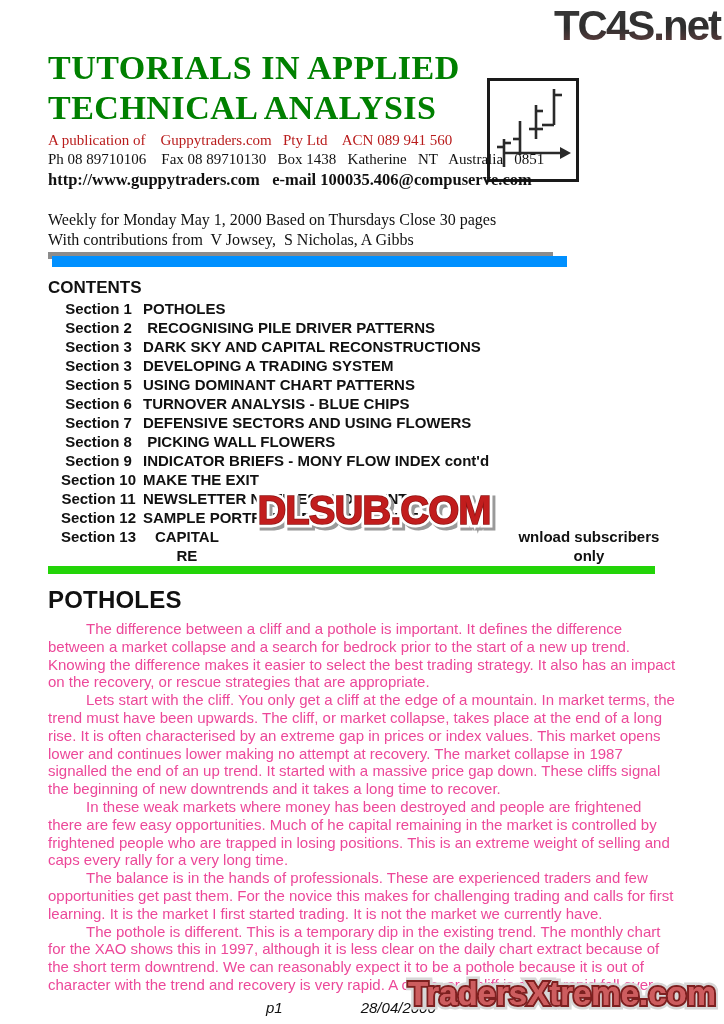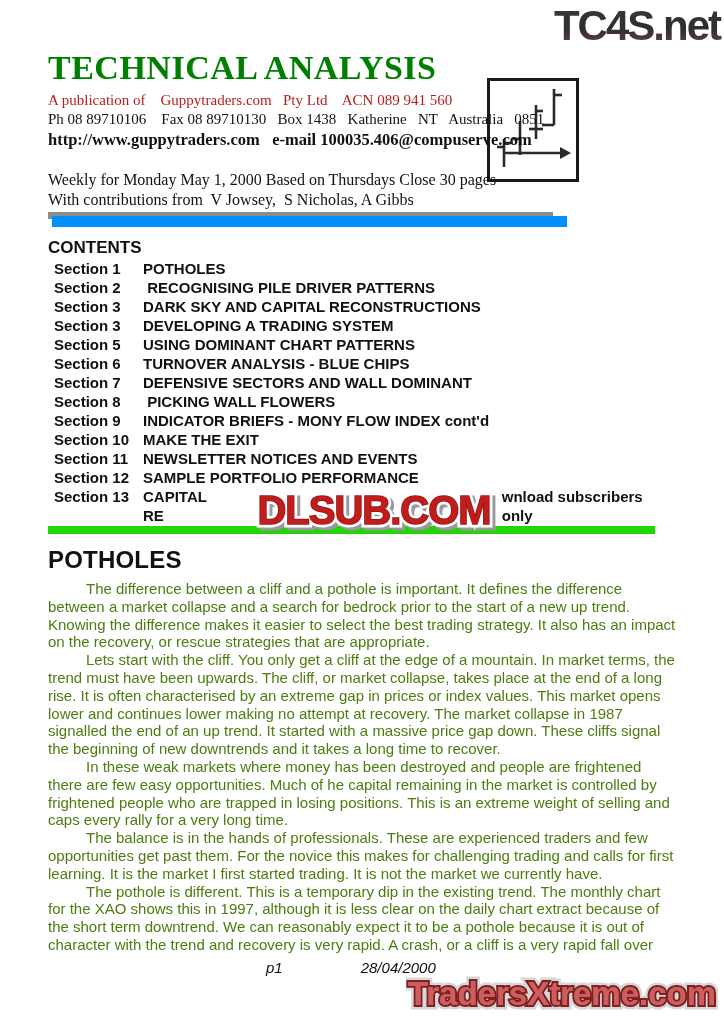--- a/index.html
+++ b/index.html
@@ -33,27 +33,27 @@
   .issue-line{white-space:pre-wrap;font-family:"Liberation Serif", serif;font-size:16px;line-height:20px;margin:0;}
   .issue-block{margin-top:20px;}
   
   .bars{position:relative;height:17px;margin-top:2px;}
   .bar-gray{position:absolute;left:0;top:0;width:505px;height:7px;background:#8c8c8c;}
   .bar-blue{position:absolute;left:4px;top:4px;width:515px;height:11px;background:#0090ff;}
   .bar-green{width:607px;height:8px;background:#23d408;margin-top:1px;}
   
   .contents{margin-top:9px;}
   .contents-heading{margin:0 0 1px 0;font-size:17px;font-weight:bold;line-height:20px;}
-  .toc-row{display:flex;padding-left:6px;font-weight:bold;font-size:15px;line-height:19px;}
+  .toc-row{display:flex;padding-left:6px;font-weight:bold;font-size:15px;line-height:19px;text-align:center;}
   .toc-label{width:89px;flex:0 0 89px;white-space:pre;}
   .toc-title{white-space:pre-wrap;}
   .toc-spacer{display:inline-block;width:271px;flex:0 0 271px;}
   
   .article-heading{margin:13px 0 7px 0;font-size:24px;font-weight:bold;line-height:26px;letter-spacing:0.2px;}
-  .article p{margin:0;font-size:15px;line-height:17.8px;text-indent:38px;color:#4d7c0f;}
+  .article p{margin:0;font-size:15px;line-height:17.8px;text-indent:38px;color:#ec4899;}
   
   .footer-row{display:flex;margin-top:5px;font-size:15px;font-style:italic;}
   .footer-page{margin-left:218px;}
   .footer-date{margin-left:78px;}
   .tx-logo{position:absolute;right:6px;bottom:4px;}
   
   .stamp{position:absolute;left:223px;top:482px;}
   svg text{font-family:"Liberation Sans", sans-serif;}
 </style>
 </head>
@@ -91,20 +91,21 @@
           <path d="M64 14 H72"></path>
           <path d="M52 44 H64"></path>
       </g>
       <polygon points="70,66 81,72 70,78" fill="#2a2a2a"></polygon>
     </svg>
   </div>
 
   <div class="content">
 
     <h1 class="doc-title">
+      <div>TUTORIALS IN APPLIED</div>
       <div>TECHNICAL ANALYSIS</div>
     </h1>
     <p class="pub-line green">A publication of    Guppytraders.com   Pty Ltd    ACN 089 941 560</p>
     <p class="pub-line">Ph 08 89710106    Fax 08 89710130   Box 1438   Katherine   NT   Australia   0851</p>
     <p class="pub-line bold">http://www.guppytraders.com   e-mail 100035.406@compuserve.com</p>
 
     <div class="issue-block">
       <p class="issue-line">Weekly for Monday May 1, 2000 Based on Thursdays Close 30 pages</p>
       <p class="issue-line">With contributions from  V Jowsey,  S Nicholas, A Gibbs</p>
     </div>
@@ -136,21 +137,21 @@
       <div class="toc-row">
         <span class="toc-label">Section 5</span>
         <span class="toc-title">USING DOMINANT CHART PATTERNS</span>
       </div>
       <div class="toc-row">
         <span class="toc-label">Section 6</span>
         <span class="toc-title">TURNOVER ANALYSIS - BLUE CHIPS</span>
       </div>
       <div class="toc-row">
         <span class="toc-label">Section 7</span>
-        <span class="toc-title">DEFENSIVE SECTORS AND WALL DOMINANT</span>
+        <span class="toc-title">DEFENSIVE SECTORS AND USING FLOWERS</span>
       </div>
       <div class="toc-row">
         <span class="toc-label">Section 8</span>
         <span class="toc-title"> PICKING WALL FLOWERS</span>
       </div>
       <div class="toc-row">
         <span class="toc-label">Section 9</span>
         <span class="toc-title">INDICATOR BRIEFS - MONY FLOW INDEX cont'd</span>
       </div>
       <div class="toc-row">

